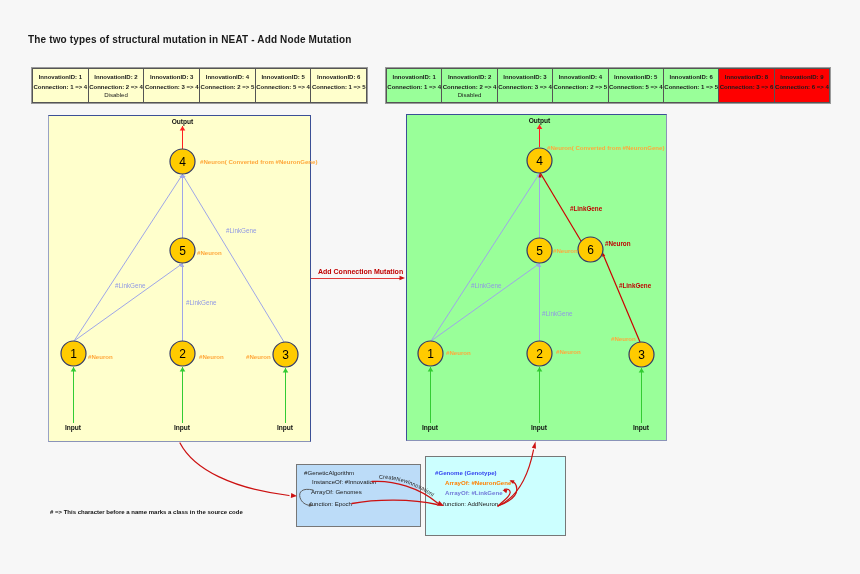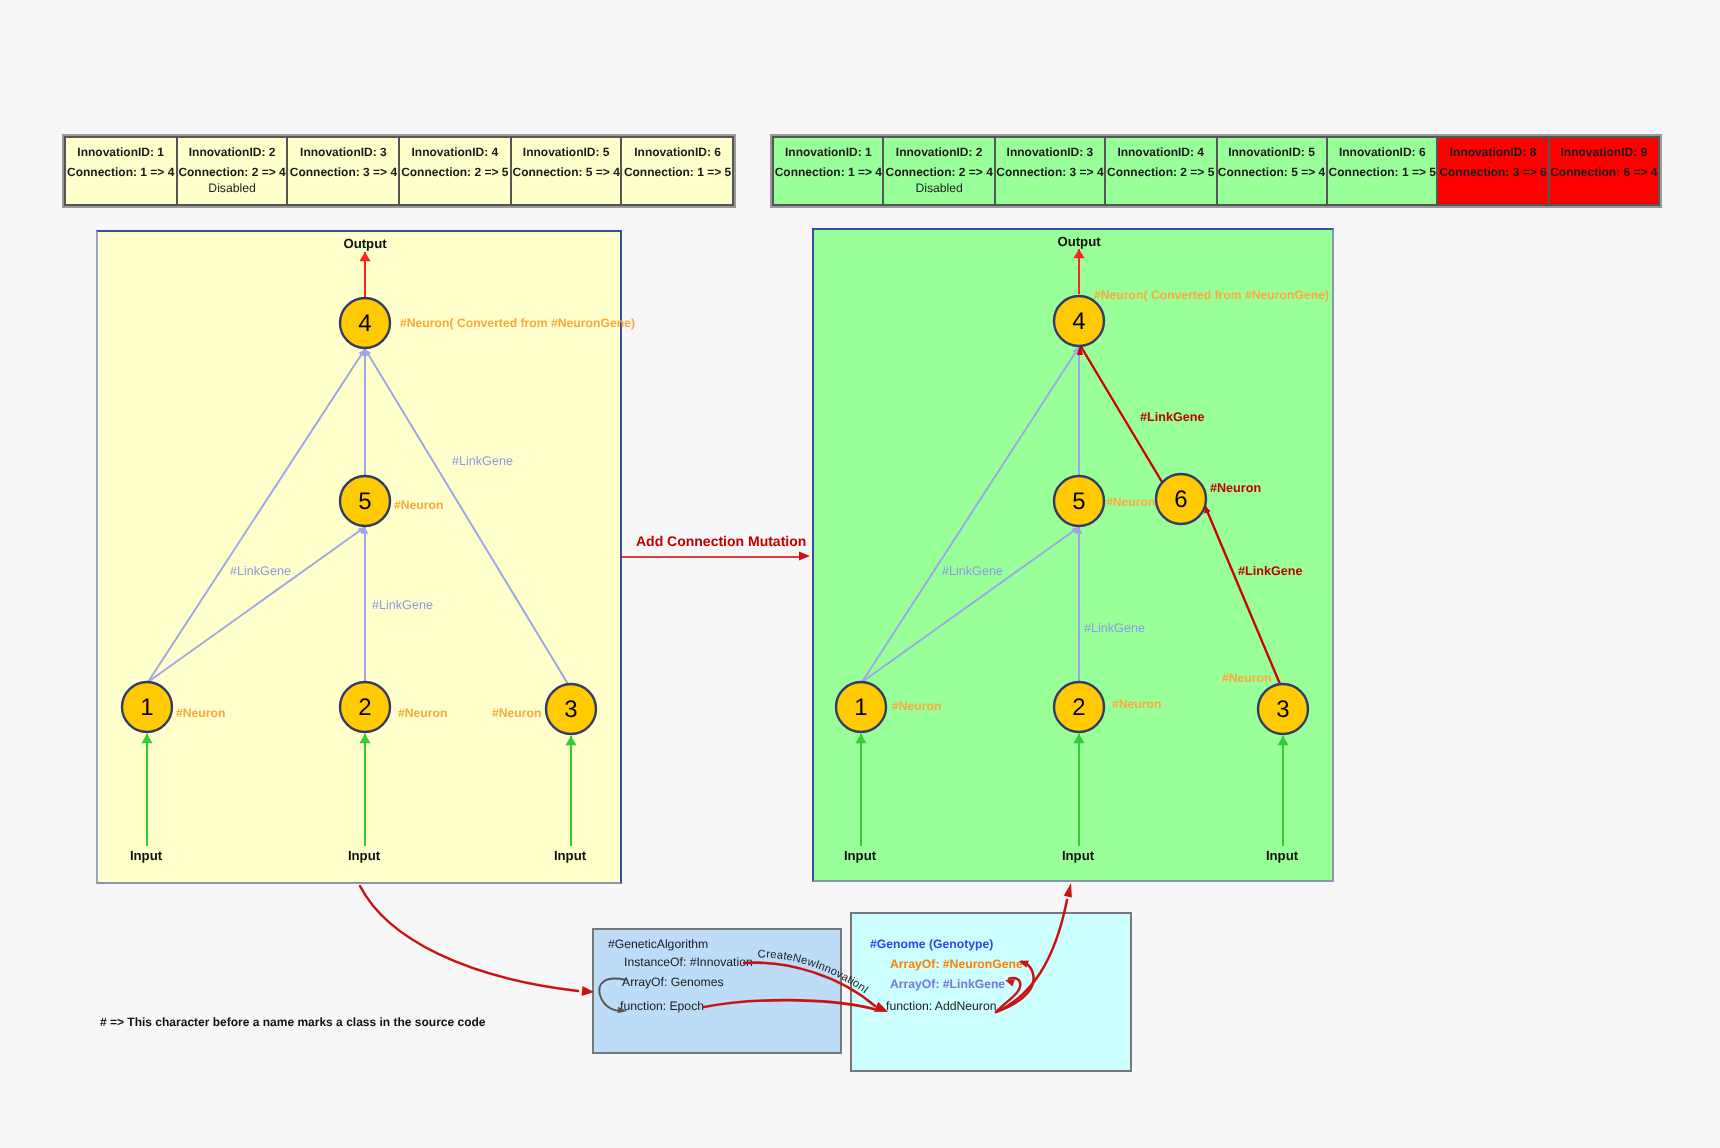--- a/index.html
+++ b/index.html
@@ -44,20 +44,21 @@
   .ctext.gneuron{color:#ff8000;font-weight:bold;}
   .ctext.glink{color:#717ad8;font-weight:bold;}
   .note{font-size:6px;font-weight:bold;color:#111;}
   .createlabel{font-size:5.6px;letter-spacing:0.1px;fill:#222;font-family:"Liberation Sans",sans-serif;}
   .mutlabel{font-size:7px;font-weight:bold;color:#c00000;}
 </style>
 </head>
 <body>
 
 <div id="root">
+  <div class="abs page-title">The two types of structural mutation in NEAT - Add Node Mutation</div>
 
   <div class="gtable" id="table-before" style="left:32px;top:68px;">
       <div class="gcell yellowcell" style="width: 56.7px; height: 35px;">
         <div class="gline">InnovationID: 1</div>
         <div class="gline">Connection: 1 =&gt; 4</div>
       </div>
       <div class="gcell yellowcell" style="width: 56.7px; height: 35px;">
         <div class="gline">InnovationID: 2</div>
         <div class="gline">Connection: 2 =&gt; 4</div>
         <div class="gline dis">Disabled</div>

